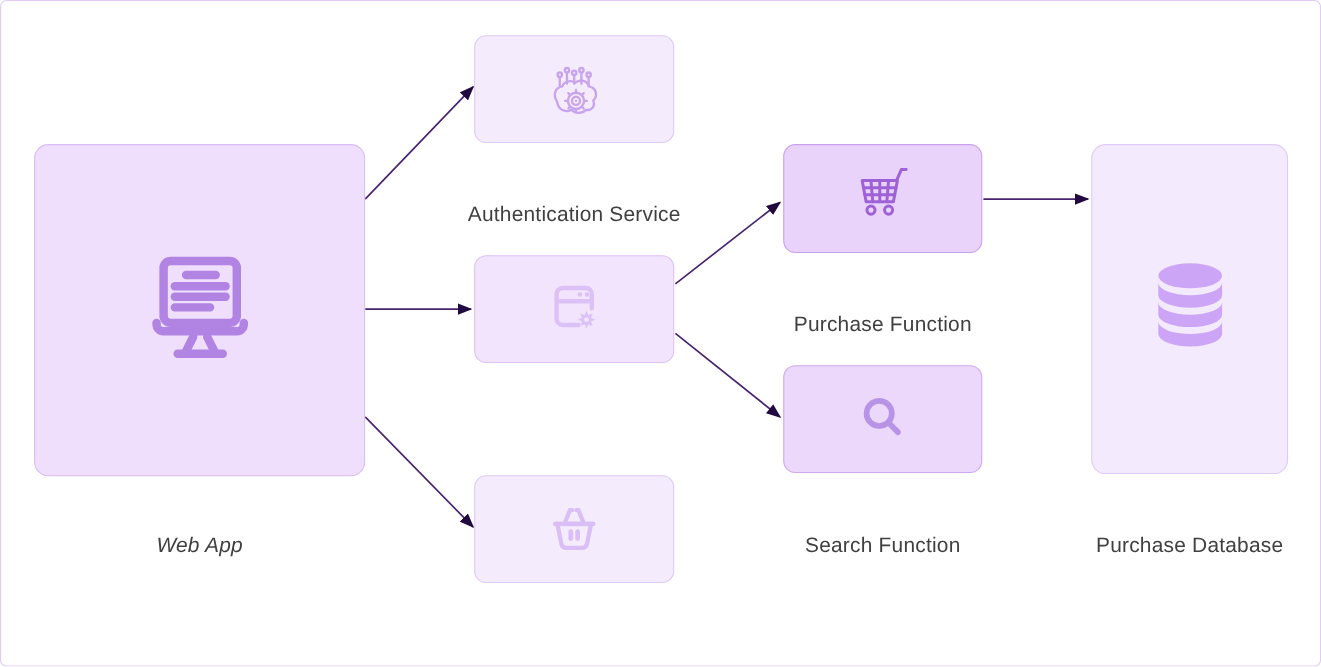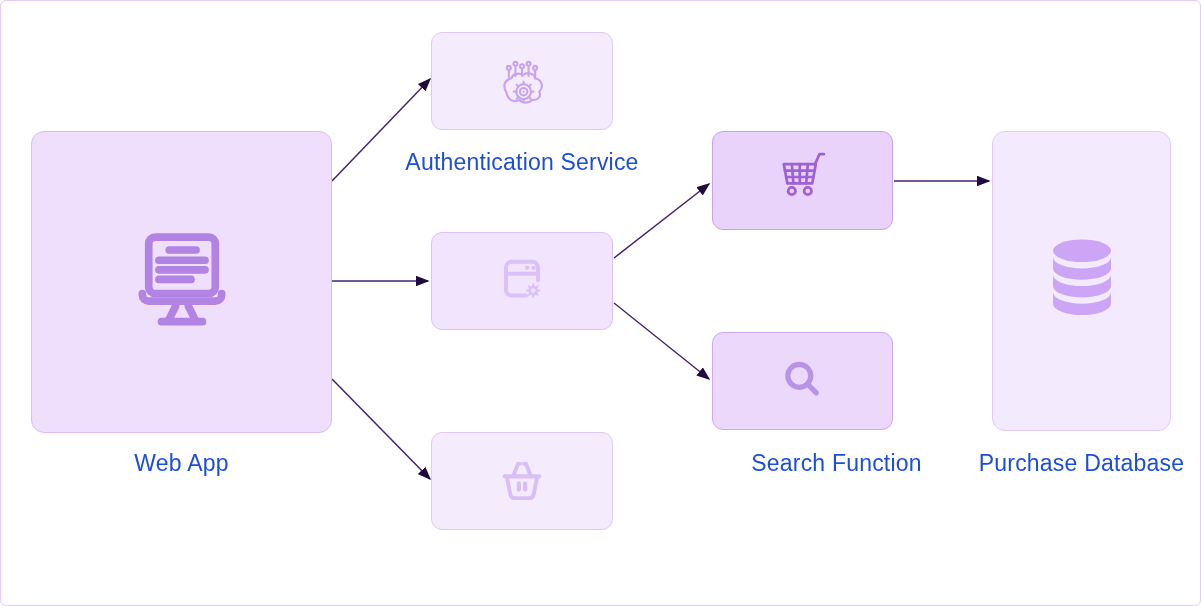--- a/index.html
+++ b/index.html
@@ -23,31 +23,32 @@
   .node-webapp{left:30px;top:130px;width:301px;height:302px;background:#efdefc;border:1px solid #d9bcf3;border-radius:13px;}
   .node-auth{left:430px;top:31px;width:182px;height:98px;background:#f4ecfd;border:1px solid #dfc9f6;}
   .node-api{left:430px;top:231px;width:182px;height:98px;background:#f1e4fc;border:1px solid #dcc2f5;}
   .node-proddb{left:430px;top:431px;width:182px;height:98px;background:#f4ecfd;border:1px solid #dfc9f6;}
   .node-purchfn{left:711px;top:130px;width:181px;height:99px;background:#e9d3fa;border:1px solid #c9a0ec;}
   .node-searchfn{left:711px;top:331px;width:181px;height:98px;background:#ebd8fb;border:1px solid #cfa9ef;}
   .node-purchdb{left:991px;top:130px;width:179px;height:300px;background:#f3eafd;border:1px solid #e0cbf7;border-radius:13px;}
   .node-label{
     position:absolute;
     text-align:center;
-    font-size:23px;
+    font-size:19px;
     font-weight:500;
     letter-spacing:.2px;
-    color:#1d4ed8;
+    color:#404040;
+    margin-top:36px;
   }
-  .lbl-webapp{left:30px;width:301px;top:449px;}
+  .lbl-webapp{left:30px;width:301px;top:449px;font-style:italic;}
   .lbl-auth{left:391px;width:260px;top:148px;}
   .lbl-api{left:430px;width:182px;top:349px;}
   .lbl-proddb{left:380px;width:282px;top:549px;}
   .lbl-purchfn{left:661px;width:281px;top:248px;}
-  .lbl-searchfn{left:695px;width:281px;top:449px;}
+  .lbl-searchfn{left:661px;width:281px;top:449px;}
   .lbl-purchdb{left:941px;width:279px;top:449px;}
 </style>
 </head>
 <body>
 
 <div class="frame">
 
   <svg class="connectors" viewBox="0 0 1201 606">
     <defs>
       <marker id="arrow" markerWidth="9" markerHeight="7" refX="8" refY="3.5" orient="auto">
@@ -134,20 +135,21 @@
       <path d="M26,29 H66 L61.5,53 H30.5 Z"></path>
       <line x1="36" y1="29" x2="38" y2="53"></line>
       <line x1="46" y1="29" x2="46" y2="53"></line>
       <line x1="56" y1="29" x2="54" y2="53"></line>
       <line x1="27.5" y1="37" x2="64.5" y2="37"></line>
       <line x1="29" y1="45" x2="63" y2="45"></line>
       <circle cx="36" cy="62.5" r="4.6"></circle>
       <circle cx="56" cy="62.5" r="4.6"></circle>
     </svg>
   </div>
+  <div class="node-label lbl-purchfn">Purchase Function</div>
 
   <div class="node node-searchfn">
     <svg width="74" height="74" viewBox="0 0 100 100" fill="none" stroke="#b794e5" stroke-width="7" stroke-linecap="round">
       <circle cx="45" cy="43" r="15.5"></circle>
       <line x1="56.5" y1="54.5" x2="68" y2="66"></line>
     </svg>
   </div>
   <div class="node-label lbl-searchfn">Search Function</div>
 
   <div class="node node-purchdb">

